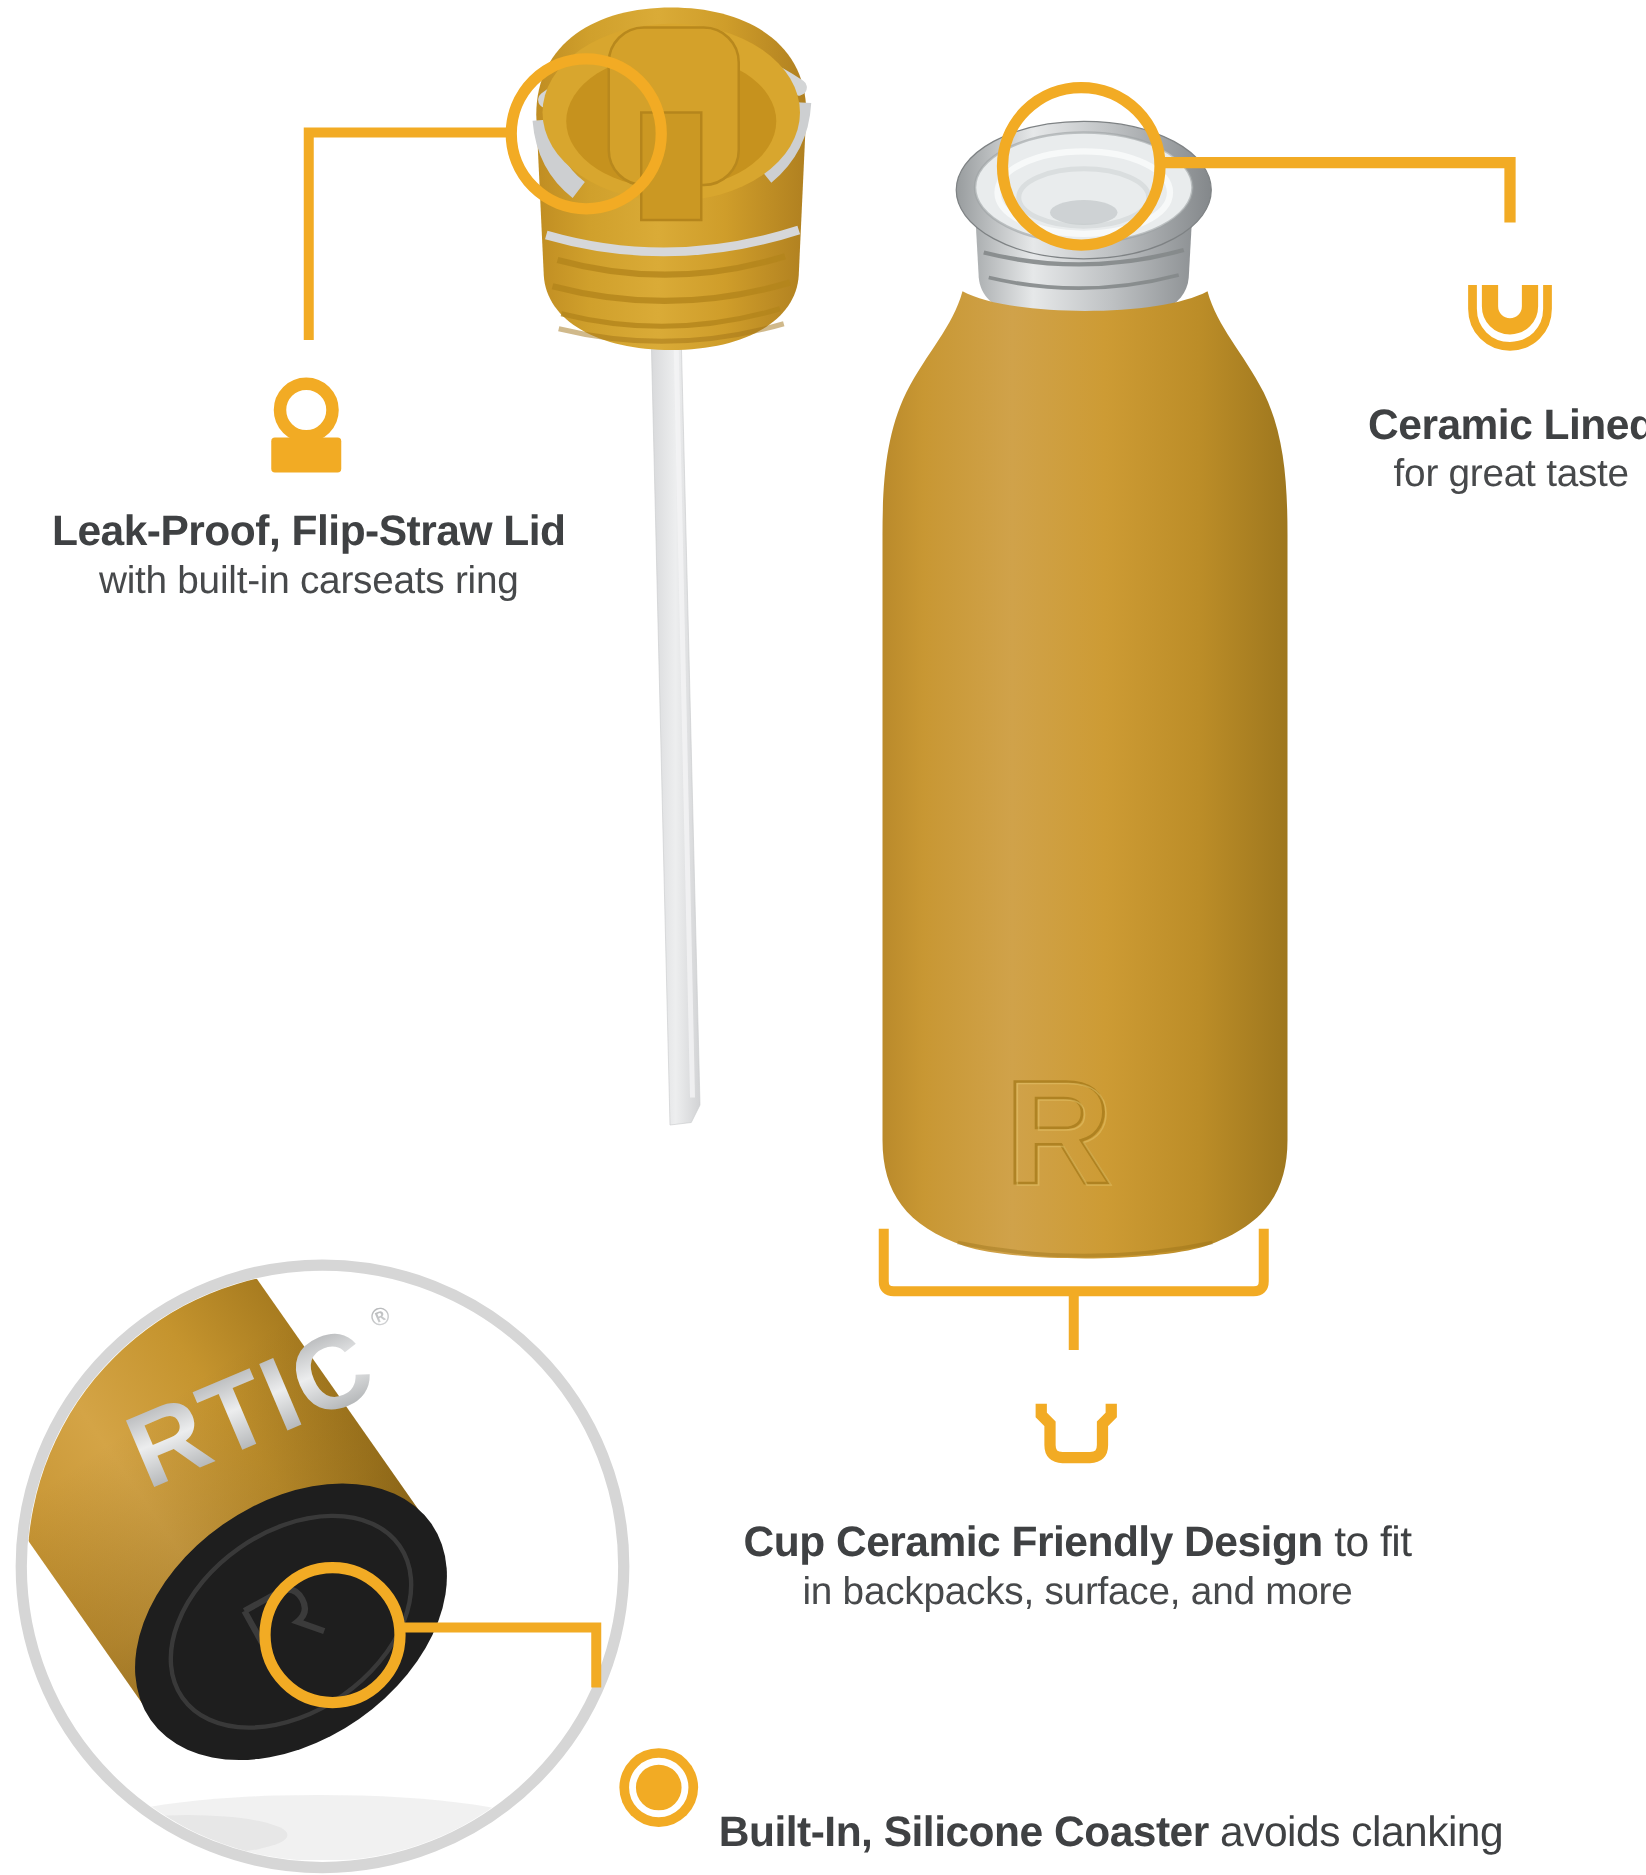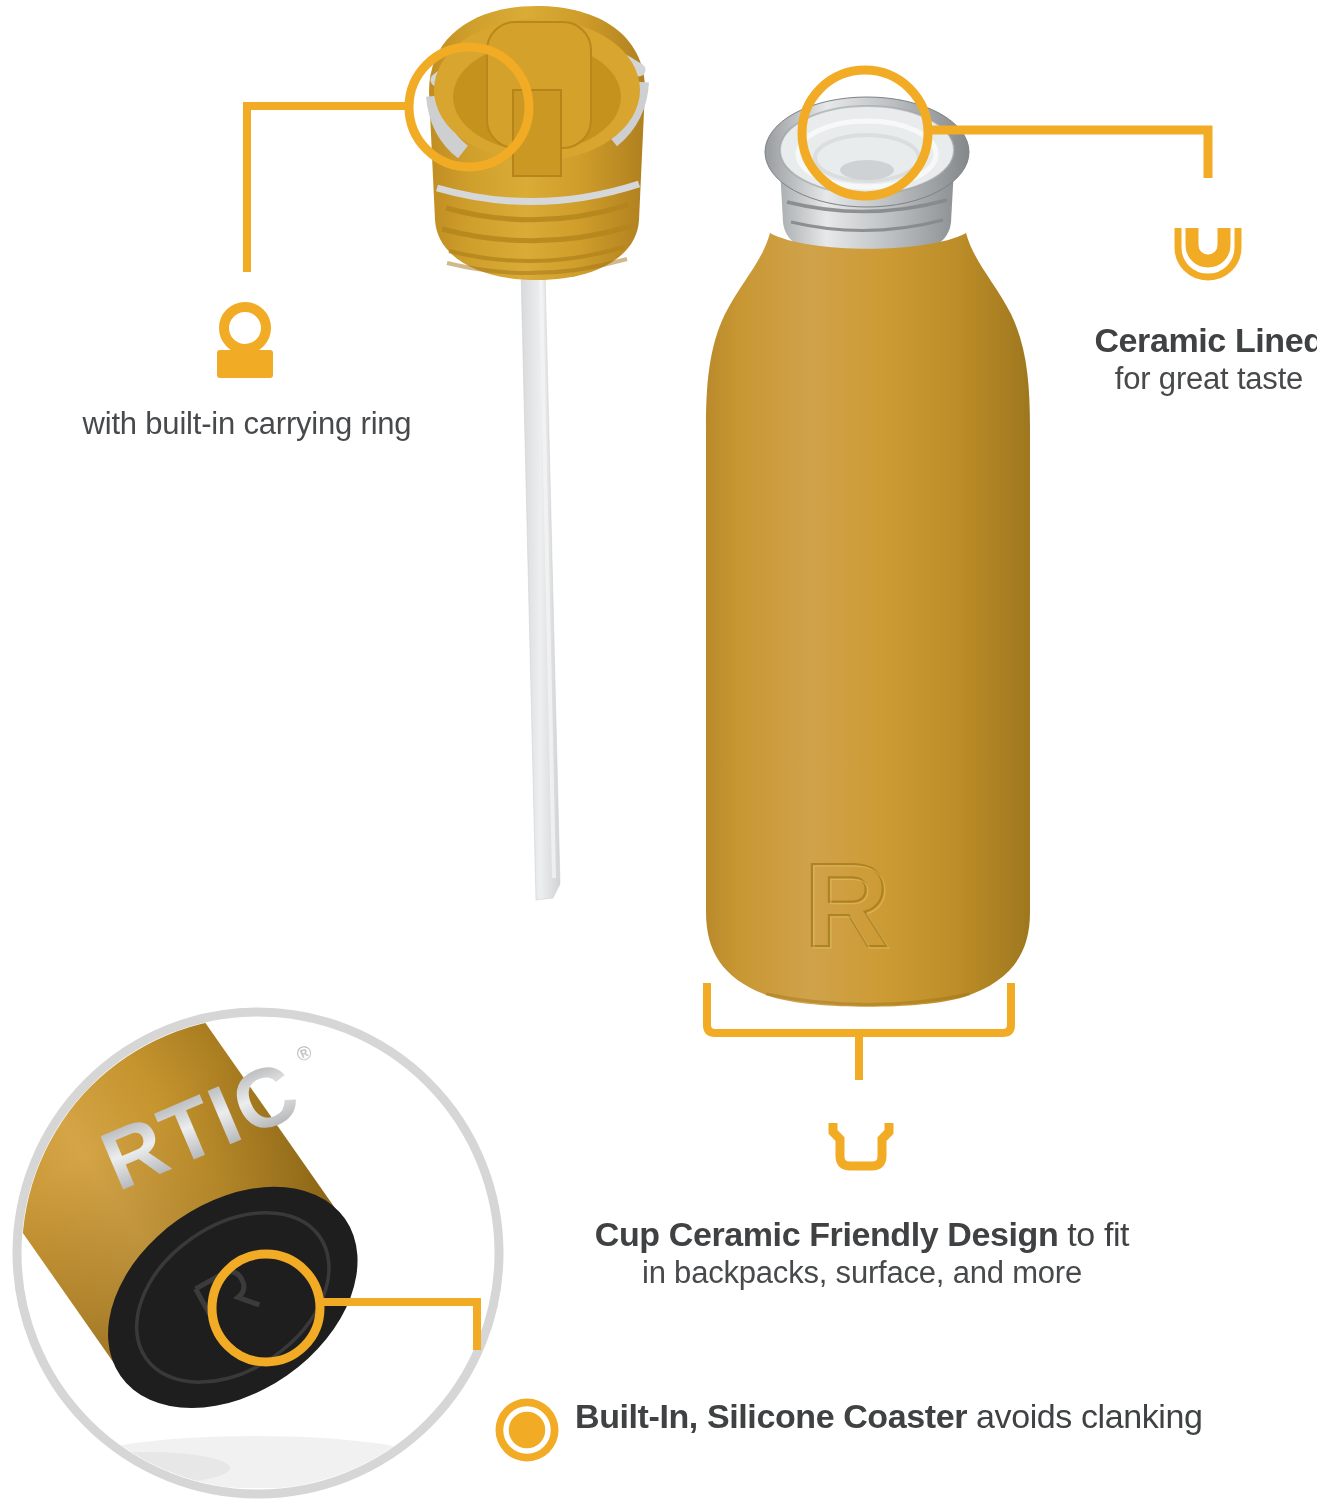--- a/index.html
+++ b/index.html
@@ -153,30 +153,31 @@
         <text x="116" y="-48" font-size="20" font-weight="bold" fill="url(#silverGrad)">®</text>
       </g>
     </g>
     <circle cx="266" cy="1308" r="54" stroke="#F2AB24" stroke-width="9" fill="none"></circle>
     <path d="M320,1302 L477,1302 L477,1350" stroke="#F2AB24" stroke-width="8" fill="none"></path>
   </g>
 </svg>
 
 
 <div class="fx center" style="left:247px;top:405px;">
-  <div class="t2">with built-in carrying ring</div>
+  <div class="t1">Leak-Proof, Flip-Straw Lid</div>
+  <div class="t2">with built-in carseats ring</div>
 </div>
 
 <div class="fx center" style="left:1209px;top:320px;">
   <div class="t1">Ceramic Lined</div>
   <div class="t2">for great taste</div>
 </div>
 
 <div class="fx center" style="left:862px;top:1214px;">
   <div class="t1"><span class="b">Cup Ceramic Friendly Design</span><span class="r"> to fit</span></div>
   <div class="t2">in backpacks, surface, and more</div>
 </div>
 
-<div class="fx" style="left:575px;top:1396px;text-align:left;">
+<div class="fx" style="left:575px;top:1446px;text-align:left;">
   <div class="t1"><span class="b">Built-In, Silicone Coaster</span><span class="r"> avoids clanking</span></div>
 </div>
 
 </div>
 
 </body></html>

